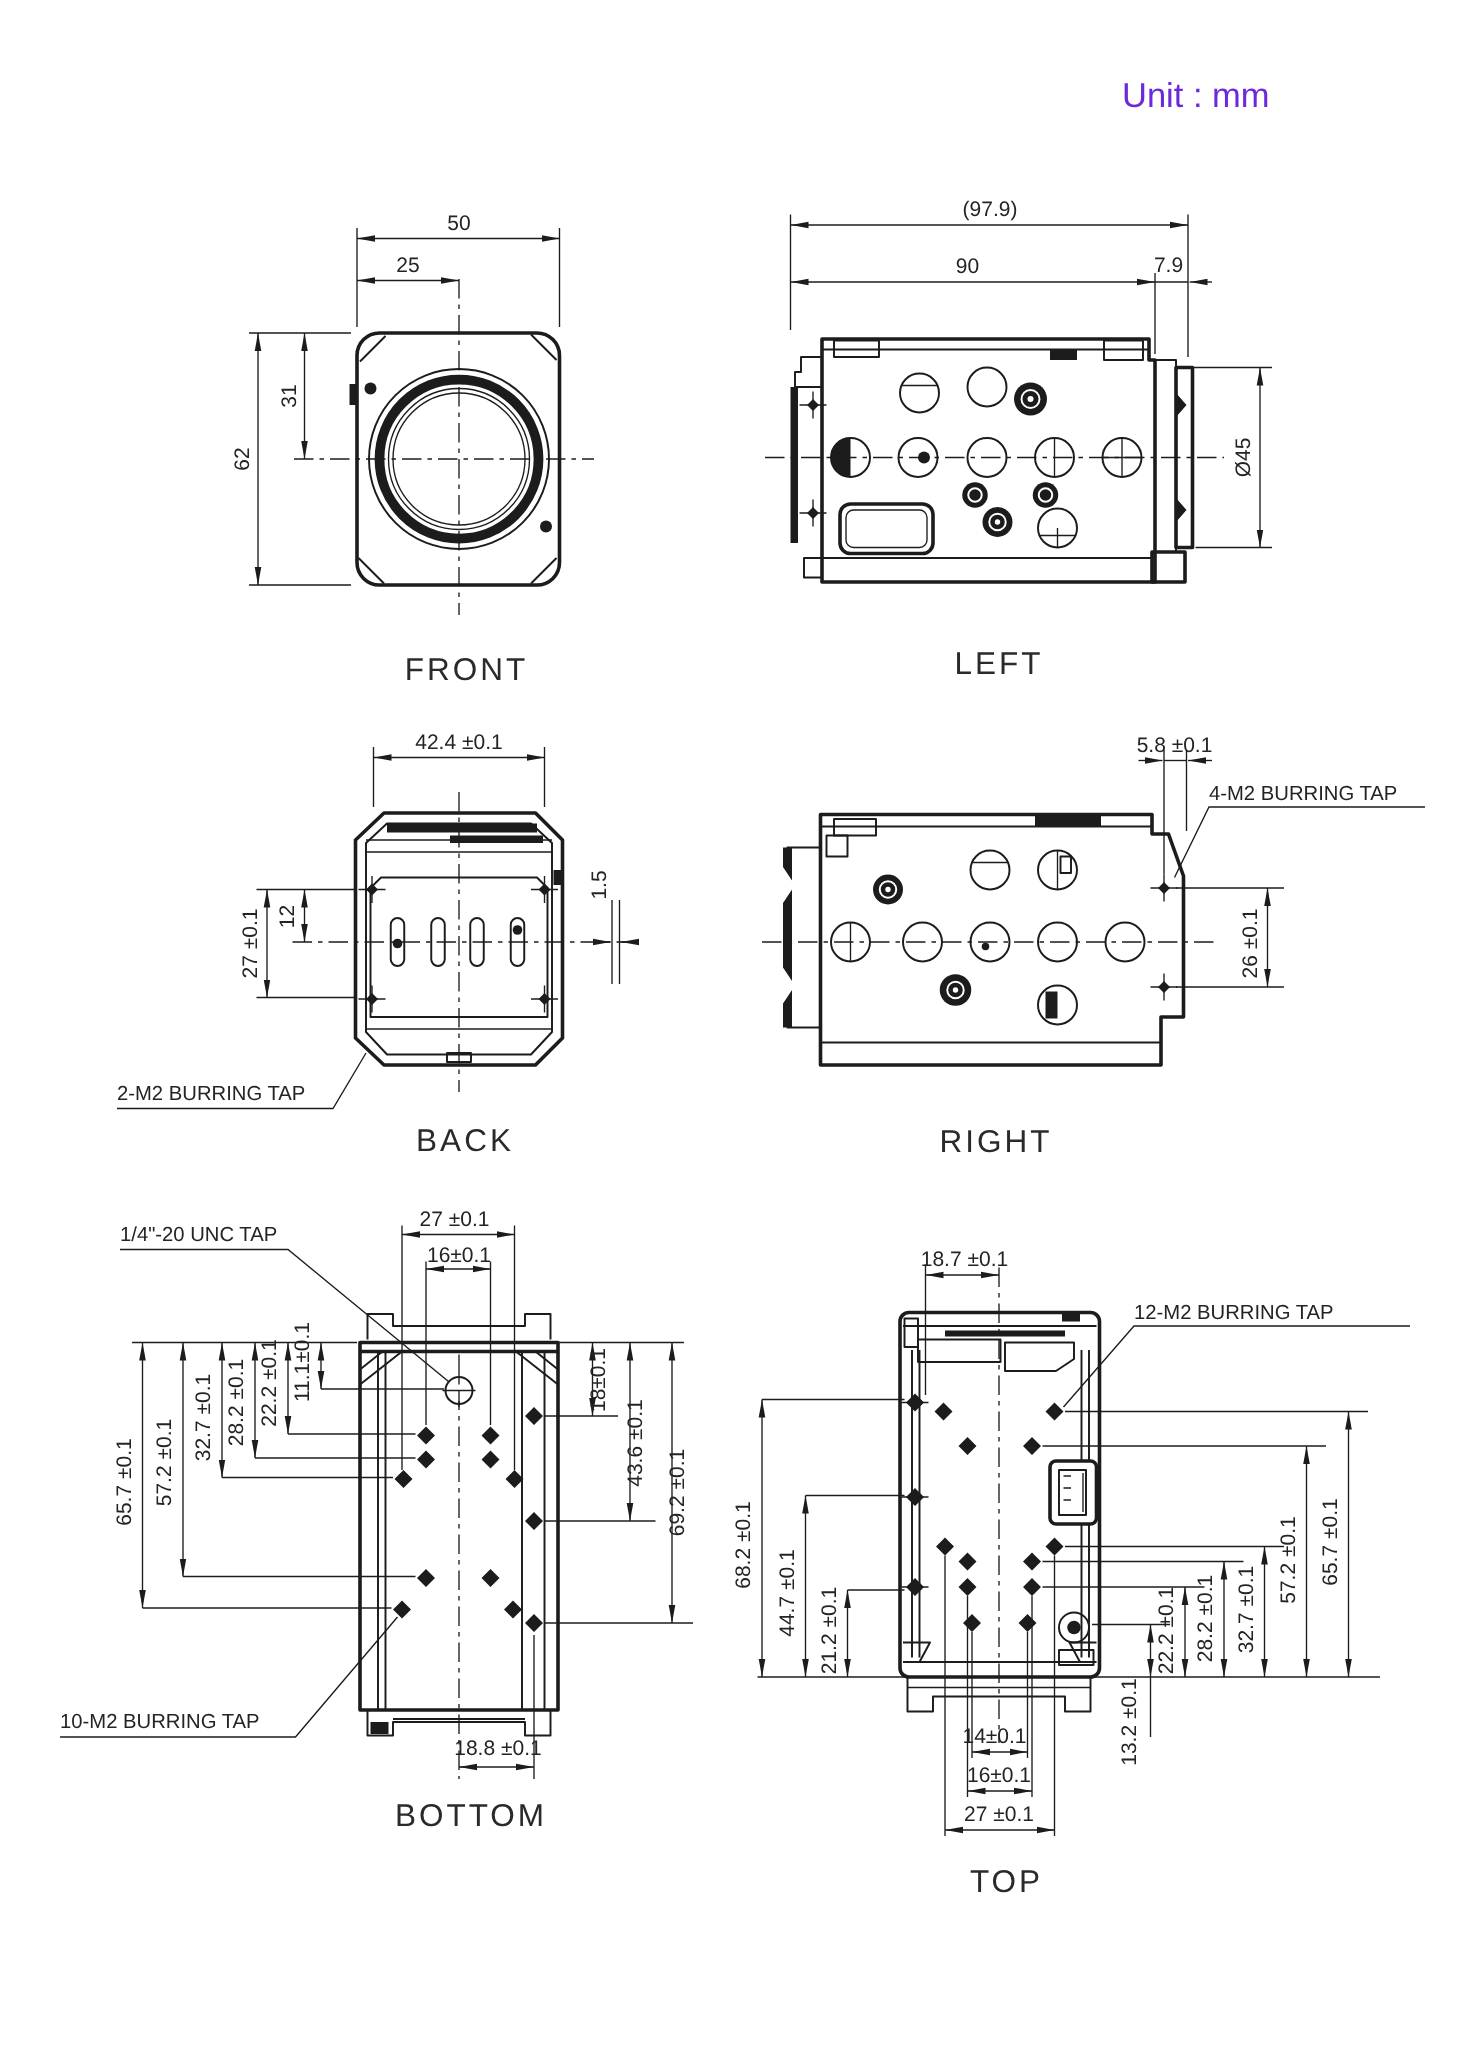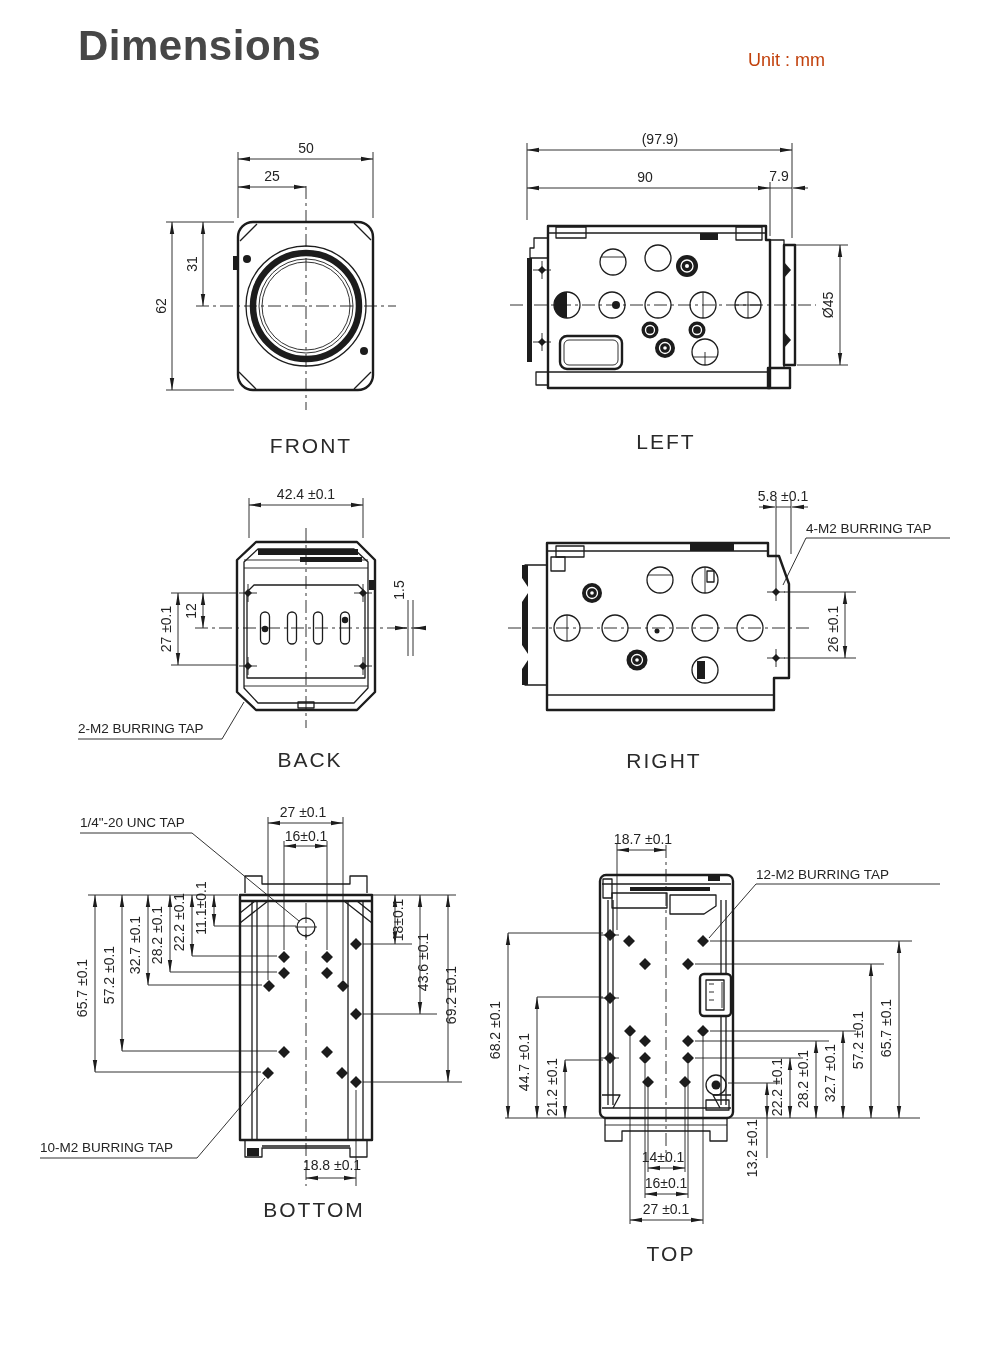--- a/index.html
+++ b/index.html
@@ -1,40 +1,39 @@
 <!DOCTYPE html>
 <html><head>
 <meta charset="utf-8">
 <style>
   html,body{margin:0;padding:0;background:#ffffff;}
   .page{position:relative;width:982px;height:1368px;background:#fff;overflow:hidden;
         font-family:"Liberation Sans",sans-serif;}
   .title{position:absolute;left:78px;top:22px;margin:0;font-size:42px;font-weight:bold;
          color:#474747;letter-spacing:0.5px;}
-  .unit{position:absolute;left:748px;top:50px;font-size:18px;color:#c2410c;}
+  .unit{position:absolute;left:748px;top:50px;font-size:23px;color:#6d28d9;}
   svg{position:absolute;left:0;top:0;}
   .o2{fill:none;stroke:#1c1c1c;stroke-width:2.4;stroke-linejoin:round;}
   .o1{fill:none;stroke:#1c1c1c;stroke-width:1.3;stroke-linejoin:round;}
   .t {fill:none;stroke:#1c1c1c;stroke-width:0.9;}
   .f {fill:#1c1c1c;stroke:none;}
   .w {fill:#ffffff;stroke:none;}
   .wl{fill:none;stroke:#ffffff;stroke-width:1.3;}
   .cl{fill:none;stroke:#1c1c1c;stroke-width:0.9;stroke-dasharray:13 4 3 4;}
   .d {fill:none;stroke:#1c1c1c;stroke-width:0.9;marker-start:url(#ar);marker-end:url(#ar);}
   .d1{fill:none;stroke:#1c1c1c;stroke-width:0.9;marker-end:url(#ar);}
   text{font-family:"Liberation Sans",sans-serif;fill:#242424;}
   .dm{font-size:14px;text-anchor:middle;}
   .co{font-size:13.5px;text-anchor:start;}
   .cap{font-size:21px;text-anchor:middle;letter-spacing:2px;fill:#2a2a2a;}
 </style>
 </head>
 <body>
 
 <div class="page">
-  <h1 class="title">Dimensions</h1>
   <div class="unit">Unit : mm</div>
 
   <svg width="982" height="1368" viewBox="0 0 982 1368">
     <defs>
       <marker id="ar" viewBox="0 0 12 6" refX="12" refY="3" markerWidth="12" markerHeight="6" markerUnits="userSpaceOnUse" orient="auto-start-reverse">
         <path d="M0,0.8 L12,3 L0,5.2 Z" fill="#1c1c1c"></path>
       </marker>
     </defs>
 
     <g>

